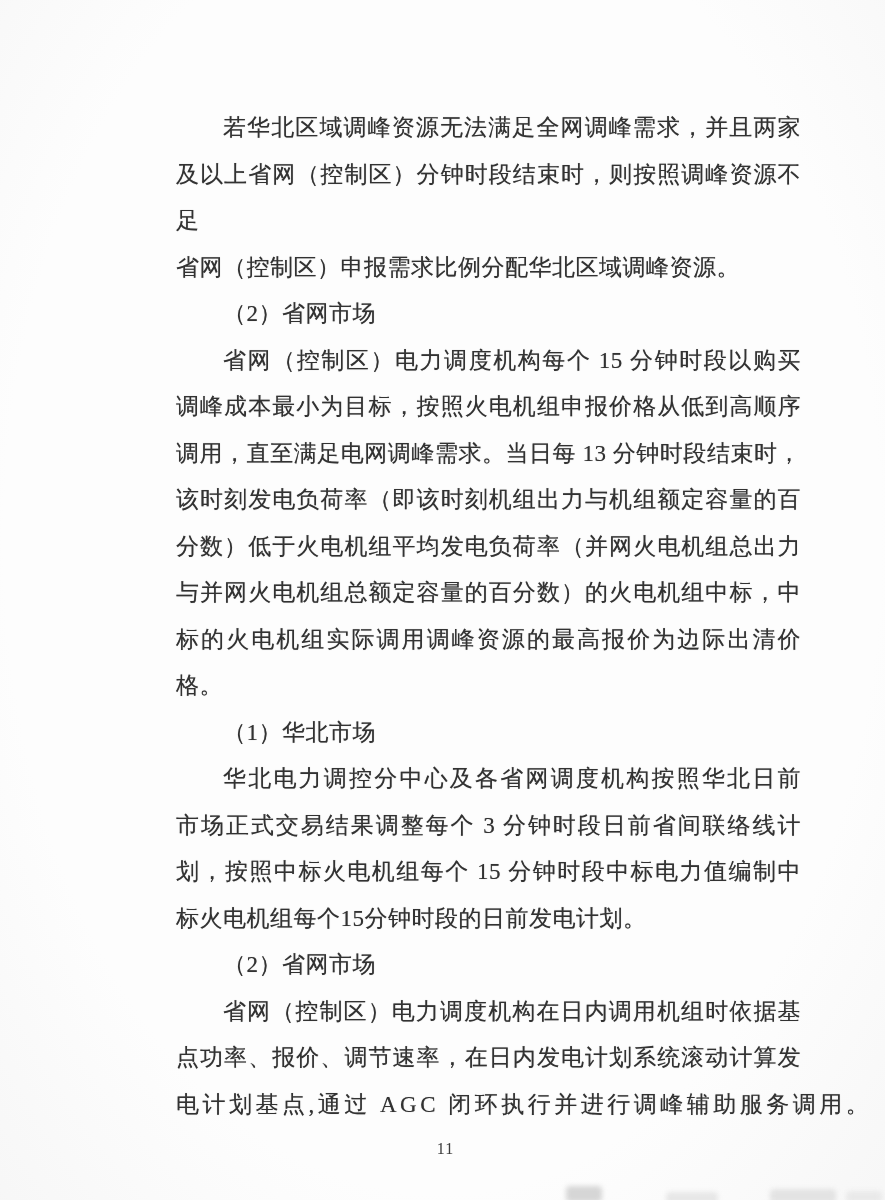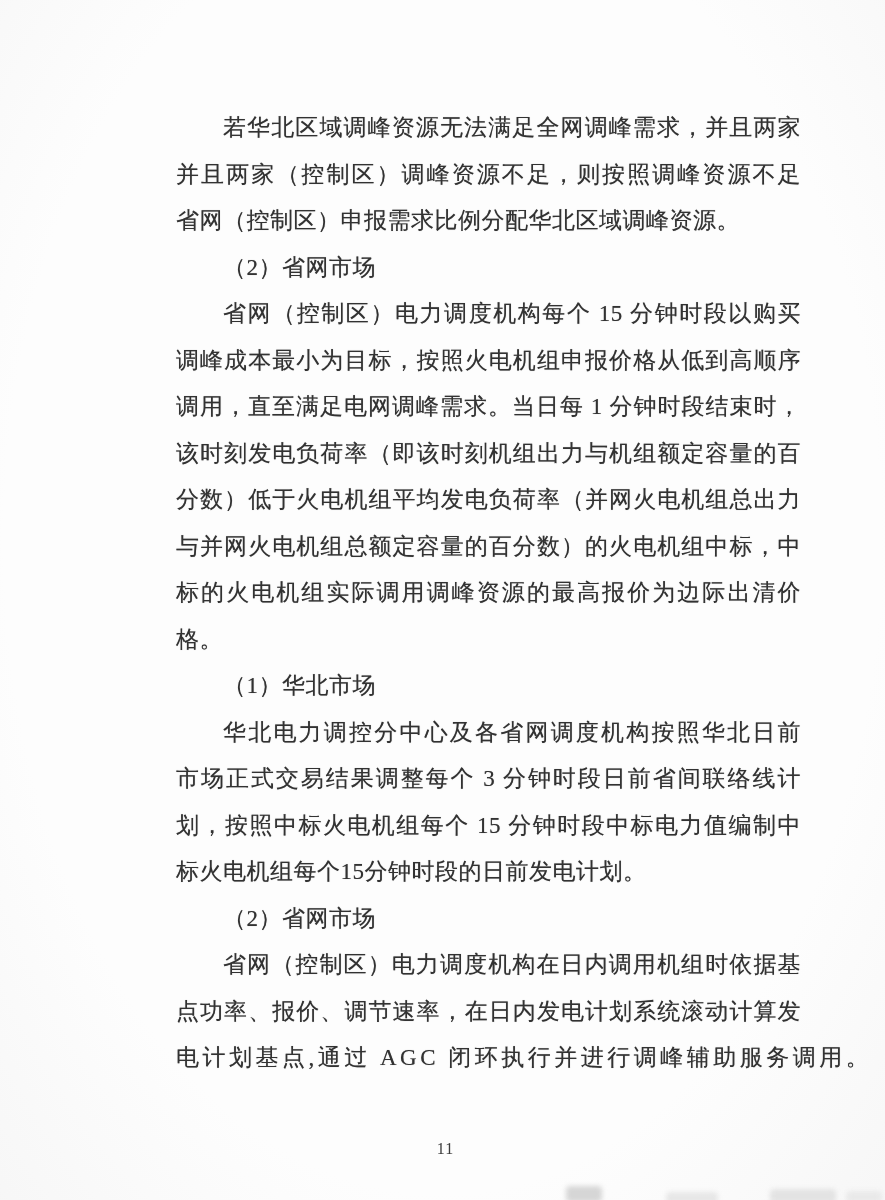--- a/index.html
+++ b/index.html
@@ -69,26 +69,26 @@
   .wm-2 { left: 666px; top: 1192px; width: 52px; height: 12px; background: #e2e2e2; opacity: 0.8; }
   .wm-3 { left: 770px; top: 1189px; width: 66px; height: 14px; background: #dedede; opacity: 0.8; }
   .wm-4 { left: 846px; top: 1191px; width: 36px; height: 12px; background: #e6e6e6; opacity: 0.8; }
 </style>
 </head>
 <body>
 
 <div class="page">
   <div class="text-block">
     <div class="ln ind just">若华北区域调峰资源无法满足全网调峰需求，并且两家</div>
-    <div class="ln just">并且两家（控制区）调峰资源不足，则按照调峰资源不足</div>
+    <div class="ln just">及以上省网（控制区）分钟时段结束时，则按照调峰资源不足</div>
     <div class="ln left">省网（控制区）申报需求比例分配华北区域调峰资源。</div>
     <div class="ln ind left">（2）省网市场</div>
     <div class="ln ind just">省网（控制区）电力调度机构每个 15 分钟时段以购买</div>
     <div class="ln just">调峰成本最小为目标，按照火电机组申报价格从低到高顺序</div>
-    <div class="ln just">调用，直至满足电网调峰需求。当日每 1 分钟时段结束时，</div>
+    <div class="ln just">调用，直至满足电网调峰需求。当日每 13 分钟时段结束时，</div>
     <div class="ln just">该时刻发电负荷率（即该时刻机组出力与机组额定容量的百</div>
     <div class="ln just">分数）低于火电机组平均发电负荷率（并网火电机组总出力</div>
     <div class="ln just">与并网火电机组总额定容量的百分数）的火电机组中标，中</div>
     <div class="ln just">标的火电机组实际调用调峰资源的最高报价为边际出清价</div>
     <div class="ln left">格。</div>
     <div class="ln ind left">（1）华北市场</div>
     <div class="ln ind just">华北电力调控分中心及各省网调度机构按照华北日前</div>
     <div class="ln just">市场正式交易结果调整每个 3 分钟时段日前省间联络线计</div>
     <div class="ln just">划，按照中标火电机组每个 15 分钟时段中标电力值编制中</div>
     <div class="ln left">标火电机组每个15分钟时段的日前发电计划。</div>

